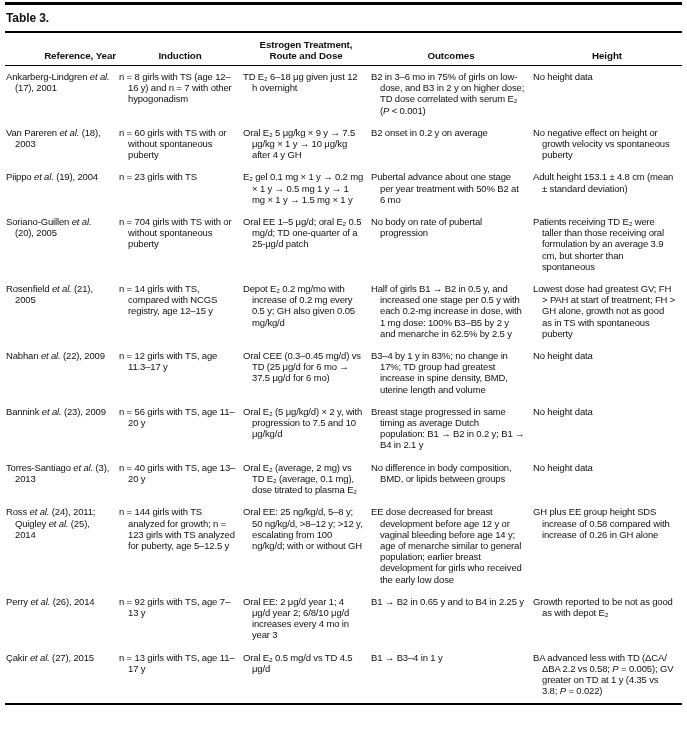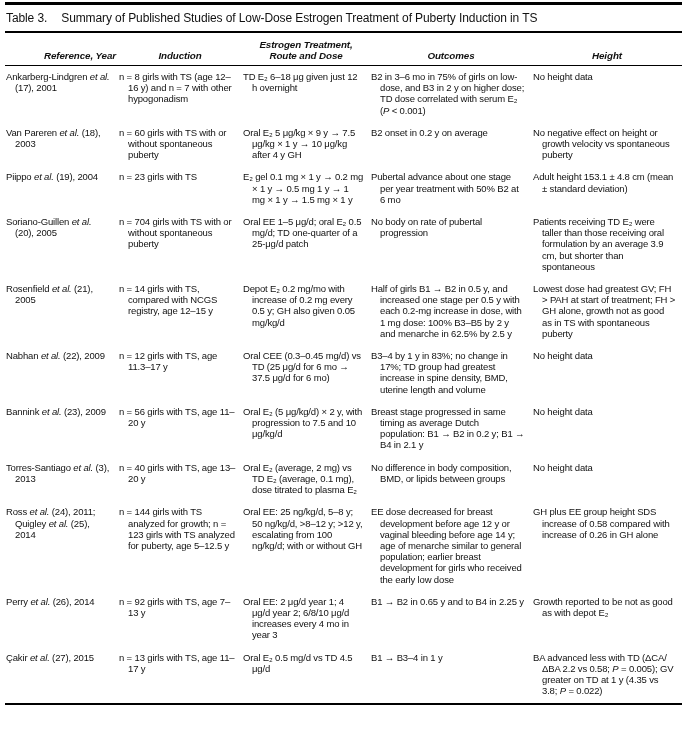--- a/index.html
+++ b/index.html
@@ -5,55 +5,53 @@
   * { margin: 0; padding: 0; box-sizing: border-box; }
   html, body { background: #ffffff; }
   body {
     width: 687px; height: 732px; overflow: hidden;
     font-family: "Liberation Sans", "DejaVu Sans", sans-serif;
     color: #111; padding: 2px 5px 0 5px;
   }
   .table3 { width: 677px; }
   .top-rule { border-top: 3px solid #000; }
   .title-row {
-    display: flex; align-items: flex-end; gap: 14px;
+    display: flex; align-items: flex-end; 
     padding: 6px 1px 6px 1px;
-    font-size: 12px; font-weight: normal; letter-spacing: -0.1px;
+    font-size: 12px; font-weight: bold; letter-spacing: -0.1px;
   }
   table { border-collapse: collapse; table-layout: fixed; width: 677px;
           border-top: 2.5px solid #000; border-bottom: 2.5px solid #000; }
   col.c-ref   { width: 113px; }
   col.c-sub   { width: 124px; }
   col.c-treat { width: 128px; }
   col.c-out   { width: 162px; }
   col.c-ht    { width: 150px; }
   thead th {
     font-size: 9.8px; font-weight: bold; text-align: center;
     vertical-align: bottom; padding: 6px 2px 4px 2px;
     border-bottom: 1.5px solid #000; white-space: pre-line; line-height: 11px;
     letter-spacing: -0.1px;
-    font-style: italic;
   }
   thead th.first { text-align: right; padding-left: 1px; }
   tbody td {
     font-size: 9.5px; line-height: 11.2px; vertical-align: top;
     padding: 4px 6px 7px 1px; letter-spacing: -0.15px;
   }
   tbody tr:first-child td { padding-top: 5px; }
   .cell { padding-left: 9px; text-indent: -9px; }
   i { }
 </style>
 </head>
 <body>
 
 <div class="table3">
   <div class="top-rule"></div>
   <div class="title-row">
     <span>Table 3.</span>
-    <span>Summary of Published Studies of Low-Dose Estrogen Treatment of Puberty Induction in TS</span>
   </div>
   <table>
     <colgroup>
       <col class="c-ref">
         <col class="c-sub">
         <col class="c-treat">
         <col class="c-out">
         <col class="c-ht">
     </colgroup>
     <thead>

